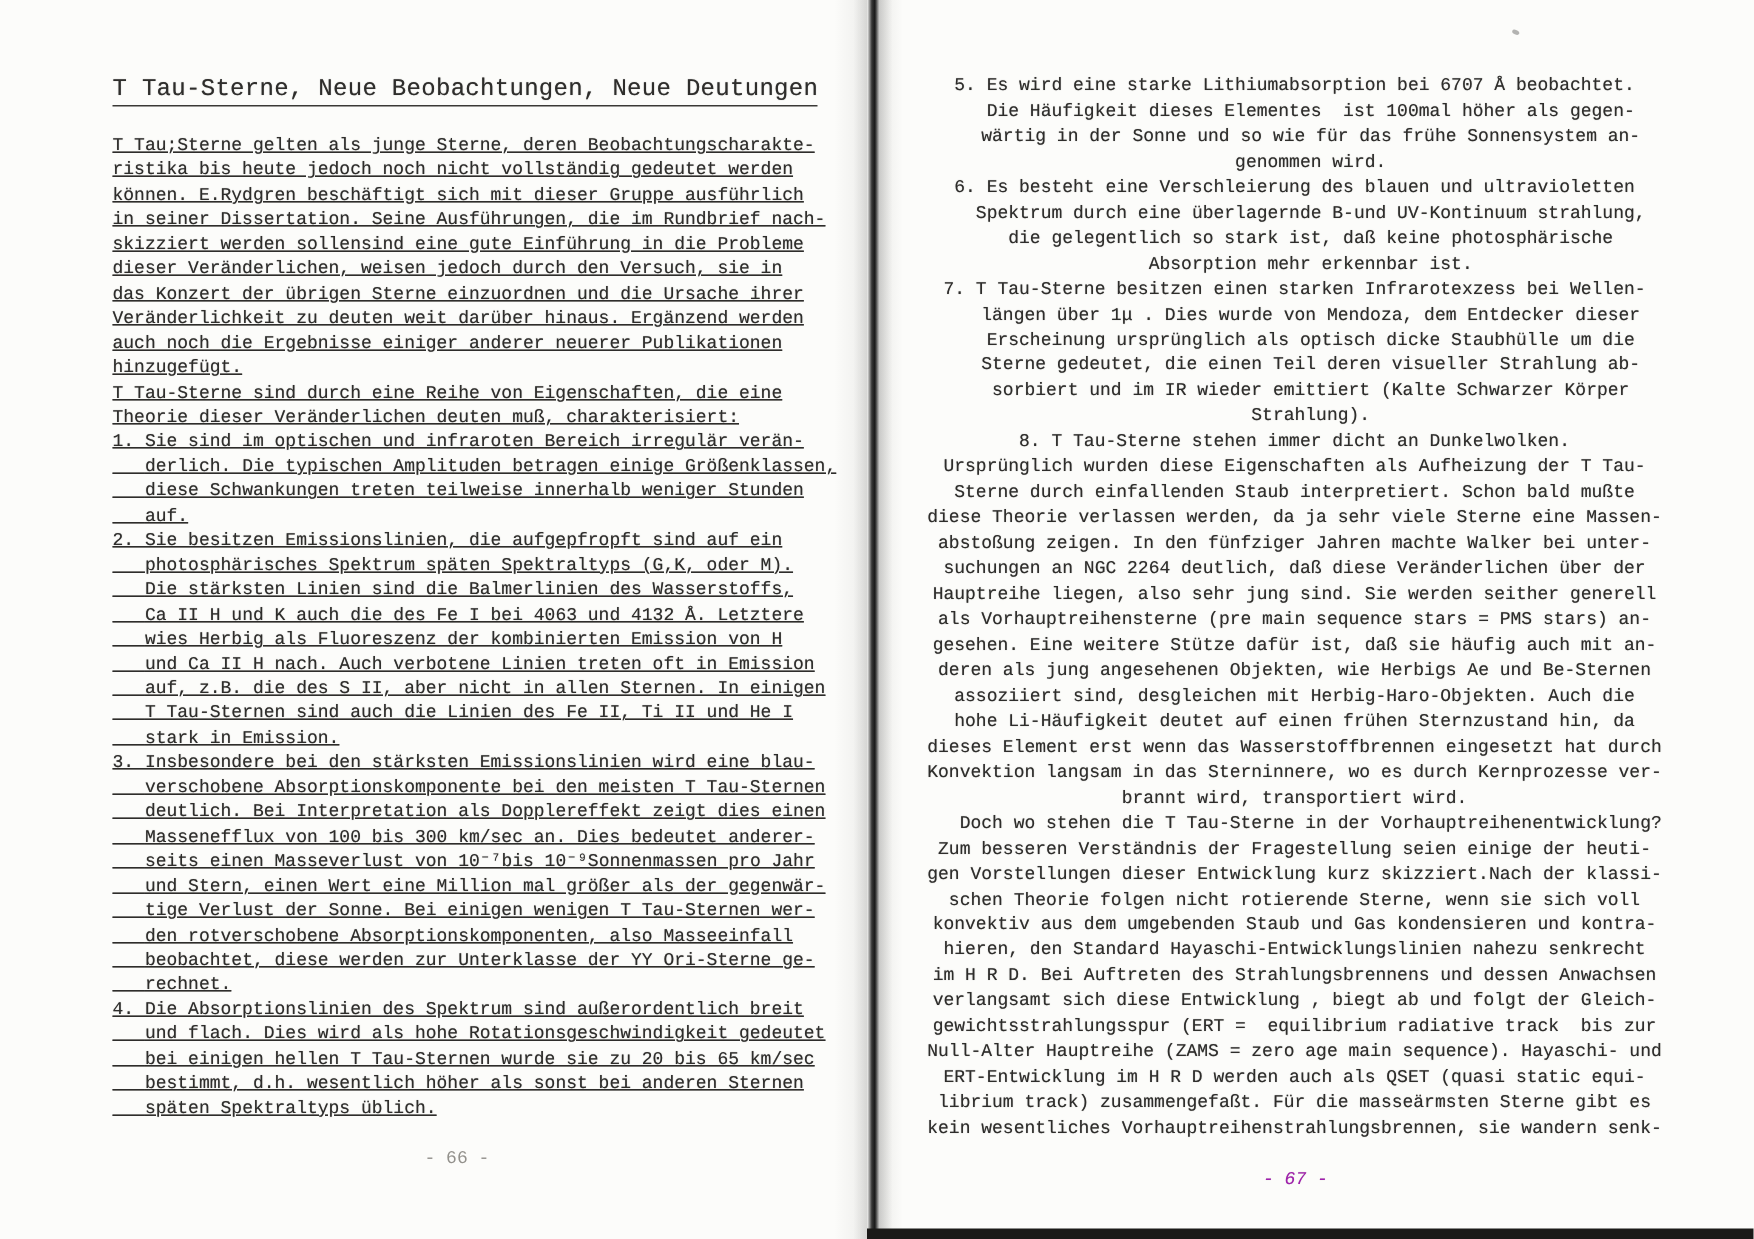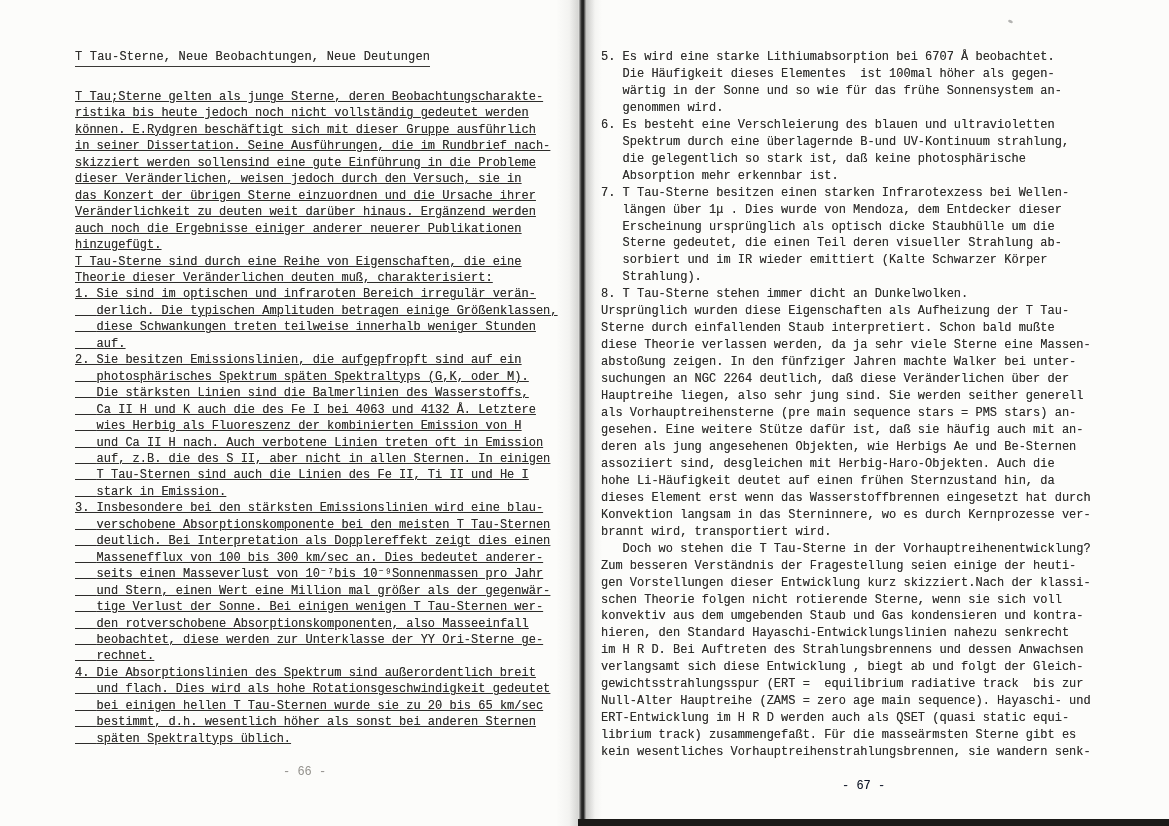--- a/index.html
+++ b/index.html
@@ -65,59 +65,61 @@
   .typed {
     color: #2e2d2b;
     text-shadow: 0 0 0.6px rgba(46,45,43,0.55);
     -webkit-font-smoothing: antialiased;
   }
 
   .doc-title {
     position: absolute;
     left: 75px; top: 50px;
     margin: 0;
-    font-size: 12px;
+    font-size: 16px;
     font-weight: normal;
     letter-spacing: 0.2px;
     border-bottom: 1.2px solid #3a3936;
     padding-bottom: 2px;
     white-space: pre;
   }
 
   .body-text {
     position: absolute;
     white-space: pre-wrap;
     font-size: 12px;
   }
   .body-left {
     left: 75px; top: 89px;
     width: 492px;
     line-height: 16.45px;
     text-decoration: underline;
   }
   .body-right {
-    left: 17px; top: 49px;
+    left: 33px; top: 49px;
     width: 492px;
     line-height: 16.95px;
+    text-align: center;
   }
 
   .pagenum {
     position: absolute;
     font-size: 12px;
     white-space: pre;
   }
   .pagenum-left {
     left: 283px; top: 765px;
     color: #93918c;
     text-shadow: none;
   }
   .pagenum-right {
     left: 258px; top: 779px;
-    color: #0f172a;
+    color: #a21caf;
     text-shadow: 0 0 0.5px rgba(80,79,76,0.4);
+    font-style: italic;
   }
 
   
   .speck {
     position: absolute;
     left: 1008px; top: 20px;
     width: 5px; height: 3px;
     background: rgba(90,90,88,0.45);
     border-radius: 50%;
     transform: rotate(25deg);

